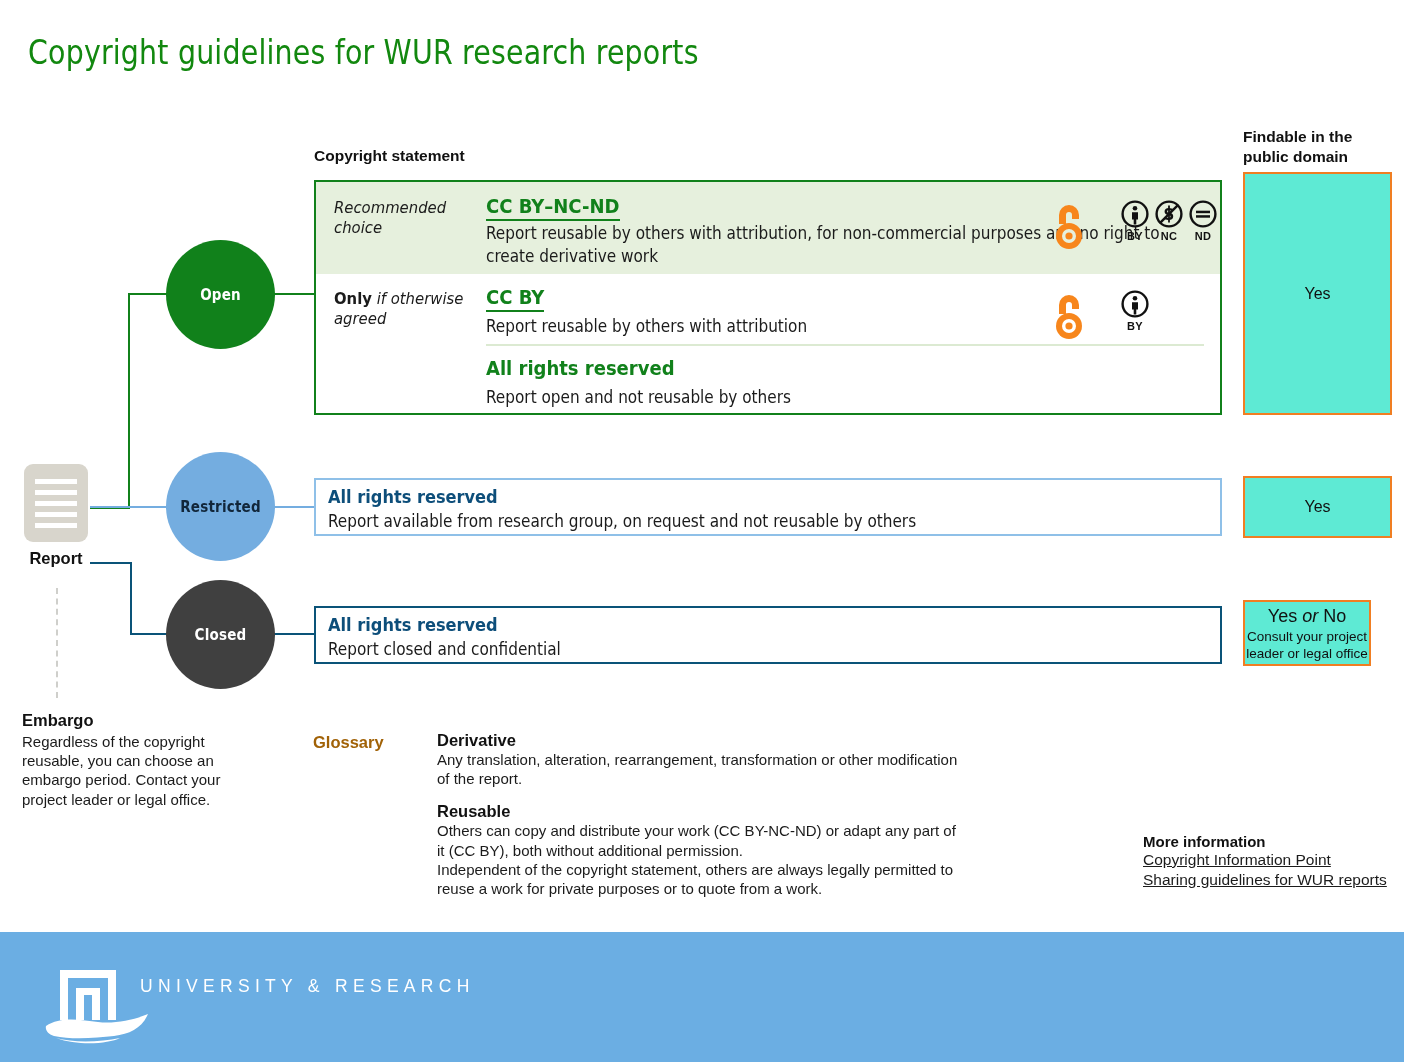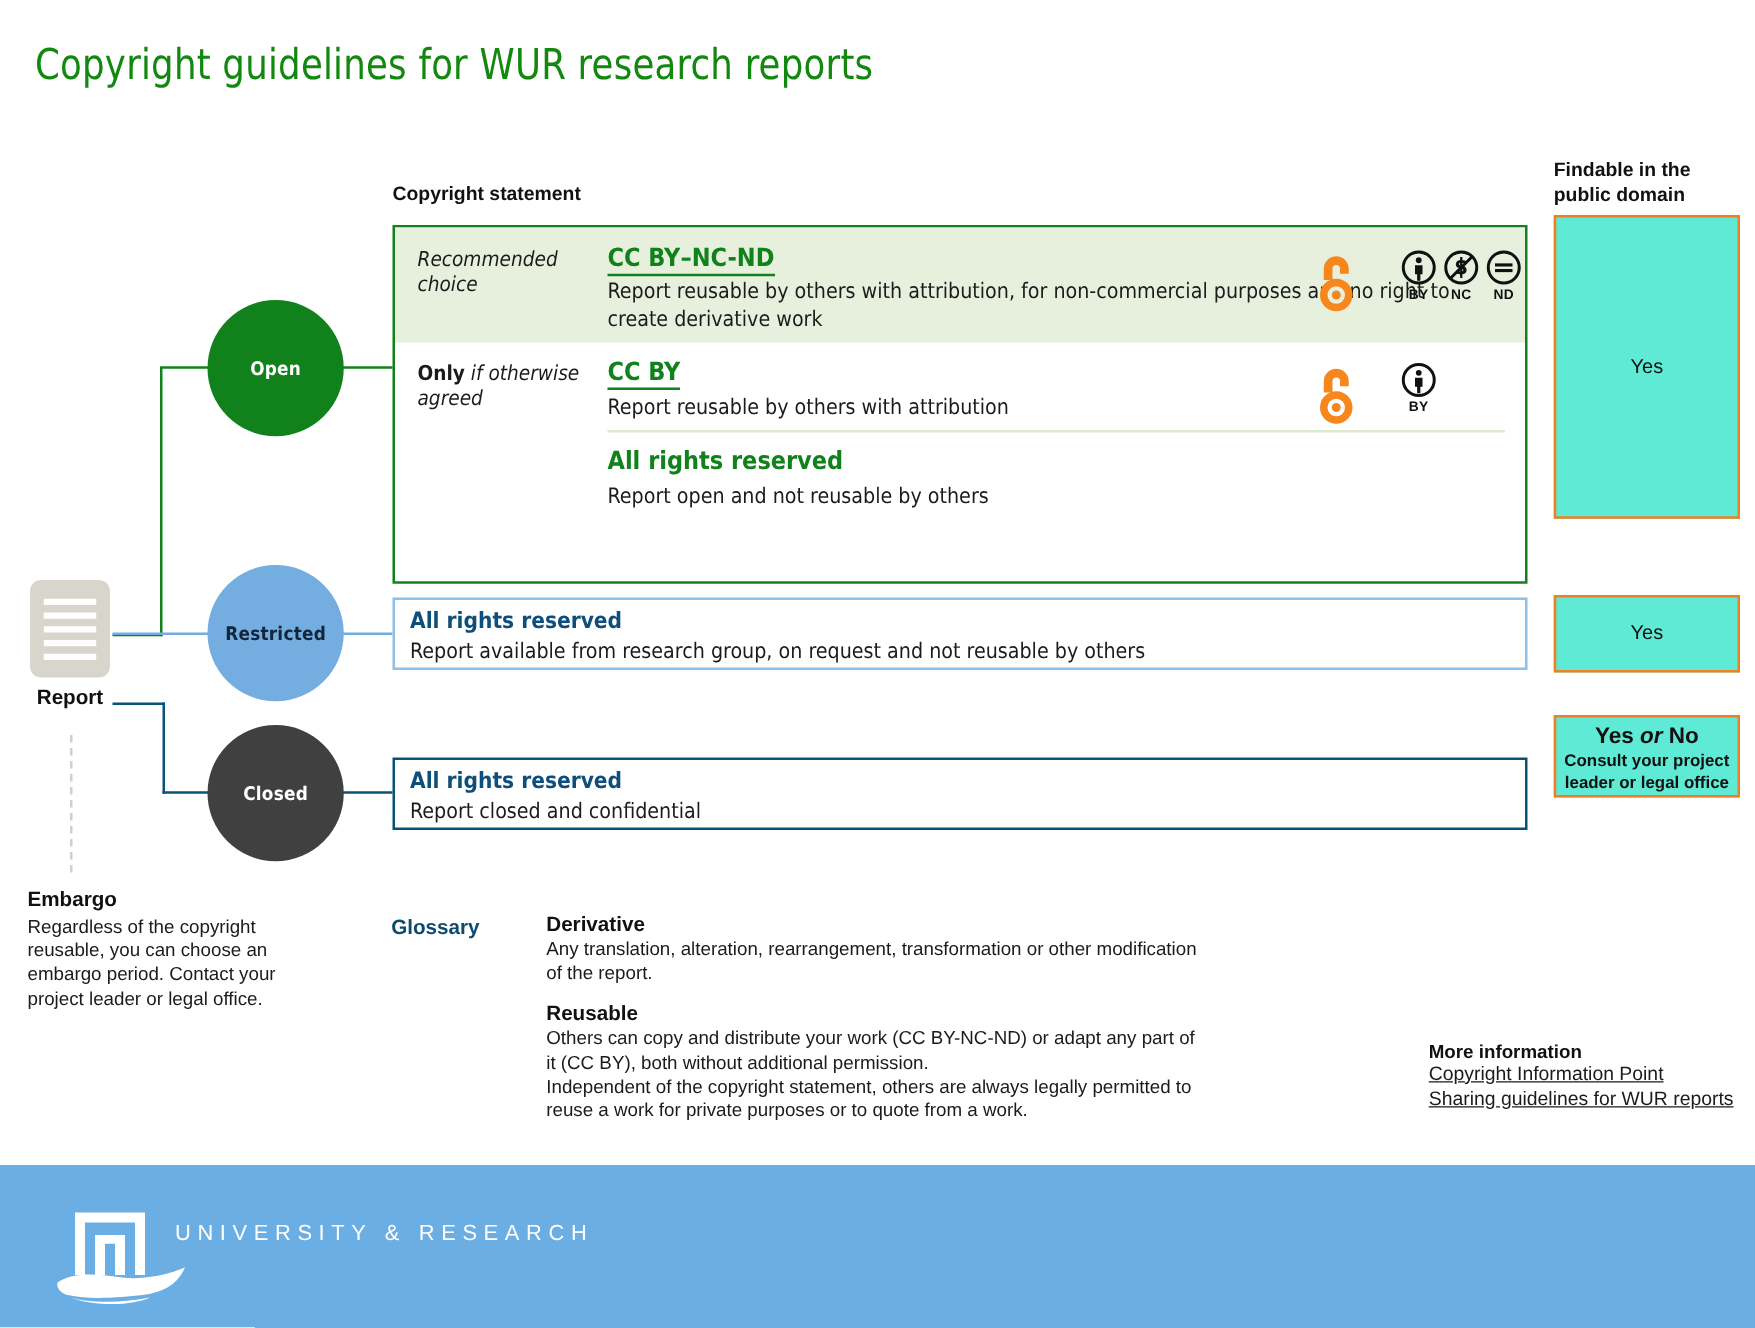--- a/index.html
+++ b/index.html
@@ -52,21 +52,21 @@
     display:flex;align-items:center;justify-content:center;
     font-size:15px;font-weight:bold;letter-spacing:.2px;
     font-family:"DejaVu Sans Condensed","Liberation Sans",sans-serif;
   }
   #circle-open{left:166px;top:240px;width:109px;height:109px;background:#11811B;color:#fff;}
   #circle-restricted{left:166px;top:452px;width:109px;height:109px;background:#74ADE0;color:#11263A;}
   #circle-closed{left:166px;top:580px;width:109px;height:109px;background:#404040;color:#fff;}
 
   
   #open-panel{
-    position:absolute;left:314px;top:180px;width:908px;height:287px;
+    position:absolute;left:314px;top:180px;width:908px;height:235px;
     border:2px solid #11811B;box-sizing:border-box;background:#fff;
   }
   #open-row-1{
     position:absolute;left:0;top:0;width:100%;height:92px;
     background:#E6F0DD;box-sizing:border-box;
   }
   .cond{
     position:absolute;left:18px;font-size:16.5px;color:#1b1b1b;
     line-height:1.22;width:150px;
     font-family:"DejaVu Sans Condensed","Liberation Sans",sans-serif;
@@ -125,31 +125,31 @@
 
   
   .find-box{
     position:absolute;left:1243px;box-sizing:border-box;
     border:2px solid #F07E22;background:#5eead4;
     display:flex;flex-direction:column;align-items:center;justify-content:center;
     font-size:16px;color:#111;
   }
   #find-open{top:172px;width:149px;height:243px;}
   #find-restricted{top:476px;width:149px;height:62px;}
-  #find-closed{top:572px;width:149px;height:66px;padding-top:2px;font-weight:bold;}
+  #find-closed{top:600px;width:128px;height:66px;padding-top:2px;}
   #find-closed .big{font-size:18px;}
   #find-closed .big em{font-style:italic;}
   #find-closed .small{font-size:13.5px;line-height:1.25;text-align:center;margin-top:2px;}
 
   
   .blk-head{font-size:16.5px;font-weight:bold;color:#111;}
   .blk-body{font-size:15px;color:#1b1b1b;line-height:1.28;}
   #embargo-block{position:absolute;left:22px;top:711px;width:225px;}
   #embargo-block .blk-body{margin-top:2px;}
-  #glossary-heading{position:absolute;left:313px;top:733px;font-size:16.5px;font-weight:bold;color:#0c4a6e;}
+  #glossary-heading{position:absolute;left:313px;top:733px;font-size:16.5px;font-weight:bold;color:#a16207;}
   #glossary-terms{position:absolute;left:437px;top:731px;width:530px;}
   #glossary-terms .term{margin-bottom:14px;}
   #glossary-terms .term:last-child{margin-bottom:0;}
 
   #more-info{position:absolute;left:1143px;top:833px;width:250px;}
   #more-info .mi-head{font-size:15px;font-weight:bold;color:#111;}
   #more-info a{
     display:block;font-size:15.5px;color:#1b1b1b;text-decoration:underline;
     line-height:1.2;margin-top:1px;white-space:nowrap;
   }

